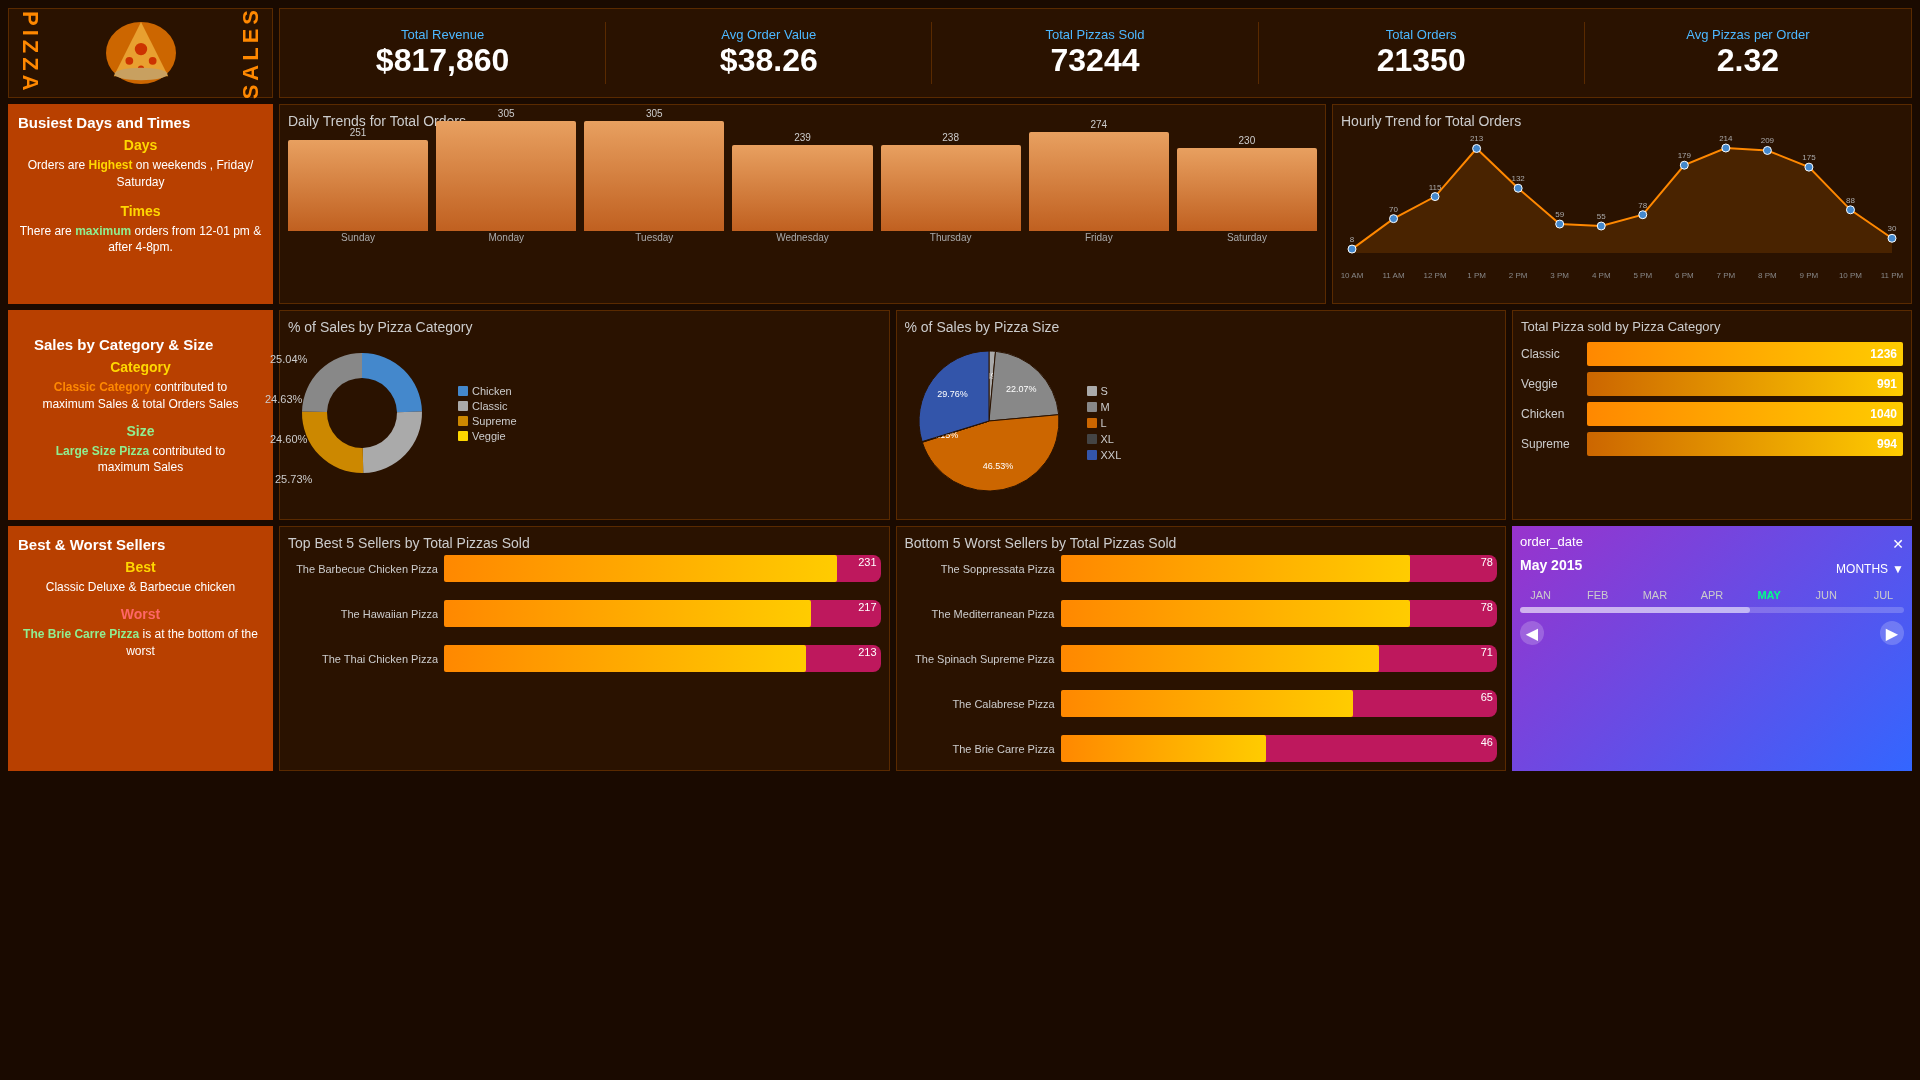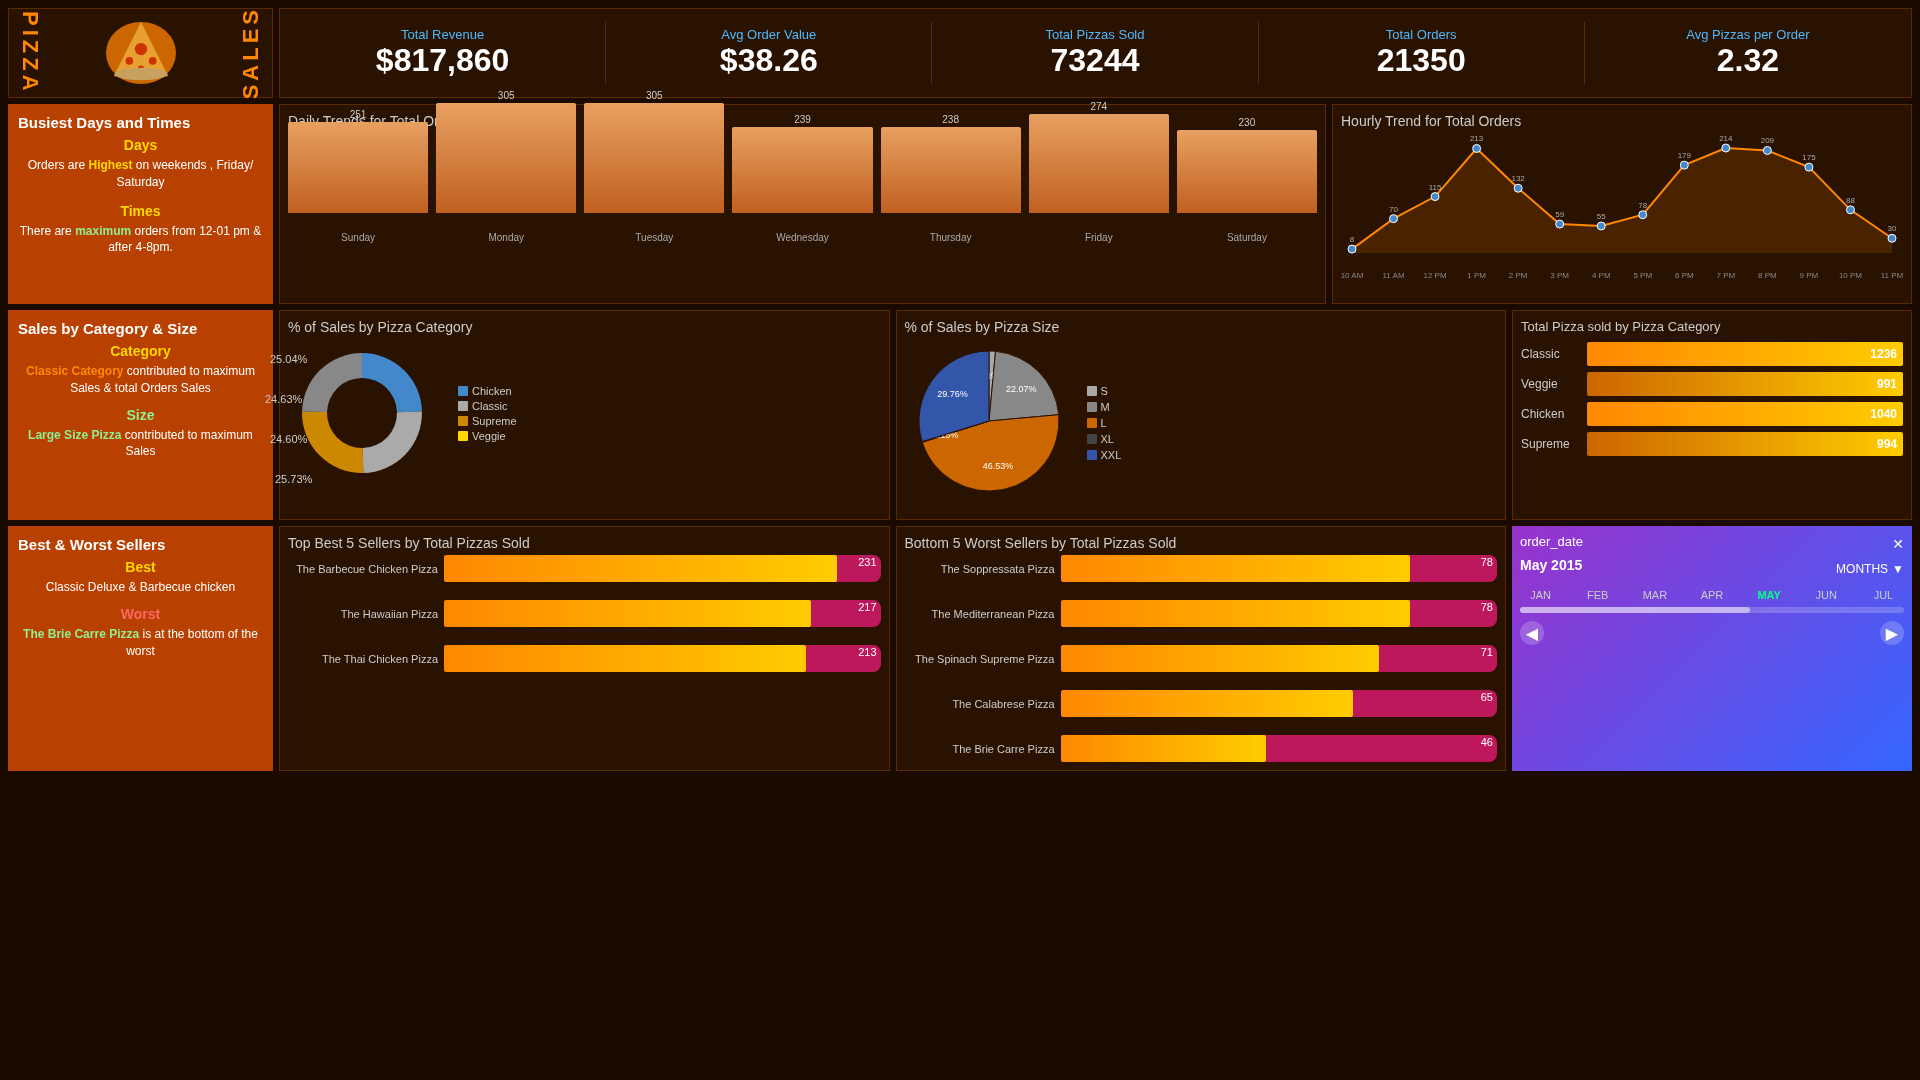--- a/index.html
+++ b/index.html
@@ -187,34 +187,34 @@
       margin-bottom: 2px;
     }
     .bar-body {
       width: 100%;
       background: linear-gradient(to bottom, #e8a060, #c06020);
       border-radius: 2px 2px 0 0;
     }
     .bar-label {
       font-size: 10px;
       color: #aaa;
-      margin-top: 19px;
+      margin-top: 1px;
       white-space: nowrap;
     }
 
     
     .line-chart-container {
       height: 150px;
       position: relative;
     }
 
     
     .category-panel {
       background: #b84000;
-      padding: 10px;
+      padding: 26px;
     }
     .category-title {
       font-size: 15px;
       font-weight: bold;
       color: #fff;
       margin-bottom: 6px;
     }
 
     
     .hbar-container {

